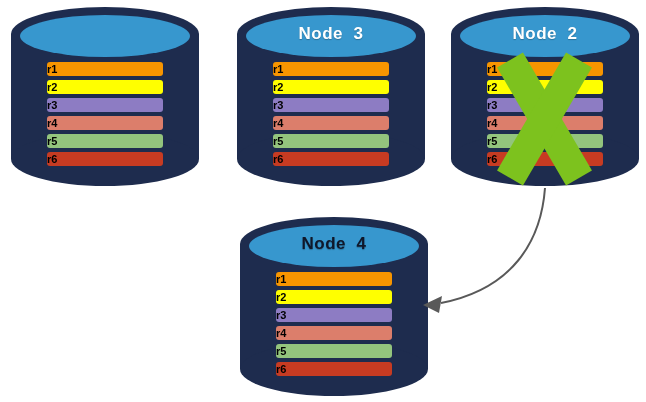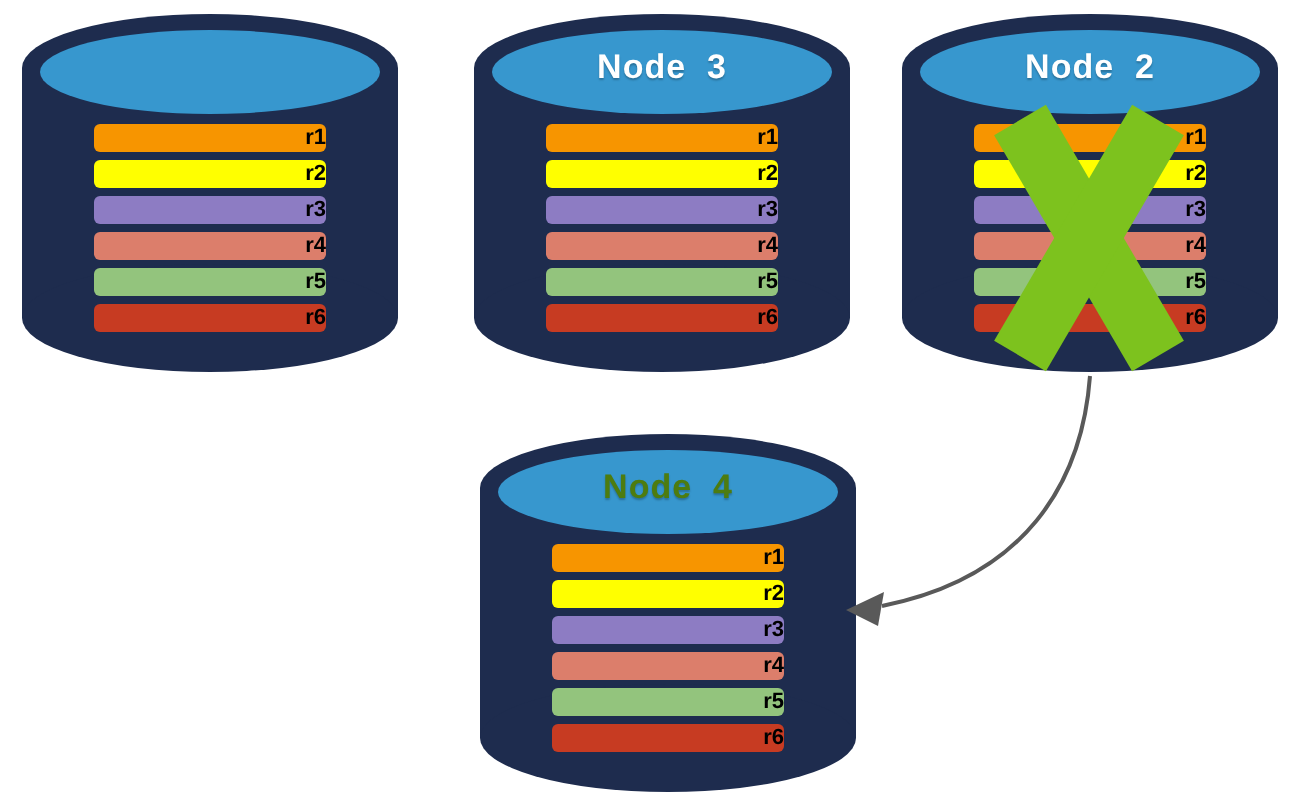--- a/index.html
+++ b/index.html
@@ -22,21 +22,21 @@
     text-align: center;
     font-size: 17px; font-weight: bold;
     letter-spacing: 0.5px;
     white-space: pre;
     text-shadow: 0 1px 1px rgba(0,0,0,0.25);
   }
   .rows { position: absolute; top: 58px; left: 37px; width: 116px; }
   .row {
     height: 14px; margin-bottom: 4px;
     border-radius: 3px;
-    text-align: right;
+    text-align: left;
     font-size: 11px; font-weight: bold; line-height: 14px;
     color: #000;
   }
   .xmark { position: absolute; left: 0; top: 0; pointer-events: none; }
   .arrow-layer { position: absolute; left: 0; top: 0; pointer-events: none; }
 </style>
 </head>
 <body>
 
 <div class="canvas">
@@ -98,21 +98,21 @@
     </svg>
   </div>
 
   <div class="node node-4">
     <svg class="cyl" width="190" height="184" viewBox="0 0 190 184">
       <ellipse cx="95" cy="30" rx="94" ry="27" fill="#1E2C4E"></ellipse>
       <rect x="1" y="30" width="188" height="125" fill="#1E2C4E"></rect>
       <ellipse cx="95" cy="155" rx="94" ry="27" fill="#1E2C4E"></ellipse>
       <ellipse cx="95" cy="32" rx="85" ry="21" fill="#3797CE"></ellipse>
     </svg>
-    <div class="node-title" style="color: #4d7c0f;">Node  4</div>
+    <div class="node-title" style="color: #0f172a;">Node  4</div>
     <div class="rows">
       <div class="row" style="background-color: rgb(247, 149, 0);">r1</div>
       <div class="row" style="background-color: rgb(255, 255, 0);">r2</div>
       <div class="row" style="background-color: rgb(141, 124, 195);">r3</div>
       <div class="row" style="background-color: rgb(220, 126, 107);">r4</div>
       <div class="row" style="background-color: rgb(147, 196, 125);">r5</div>
       <div class="row" style="background-color: rgb(199, 59, 34);">r6</div>
     </div>
   </div>
 

